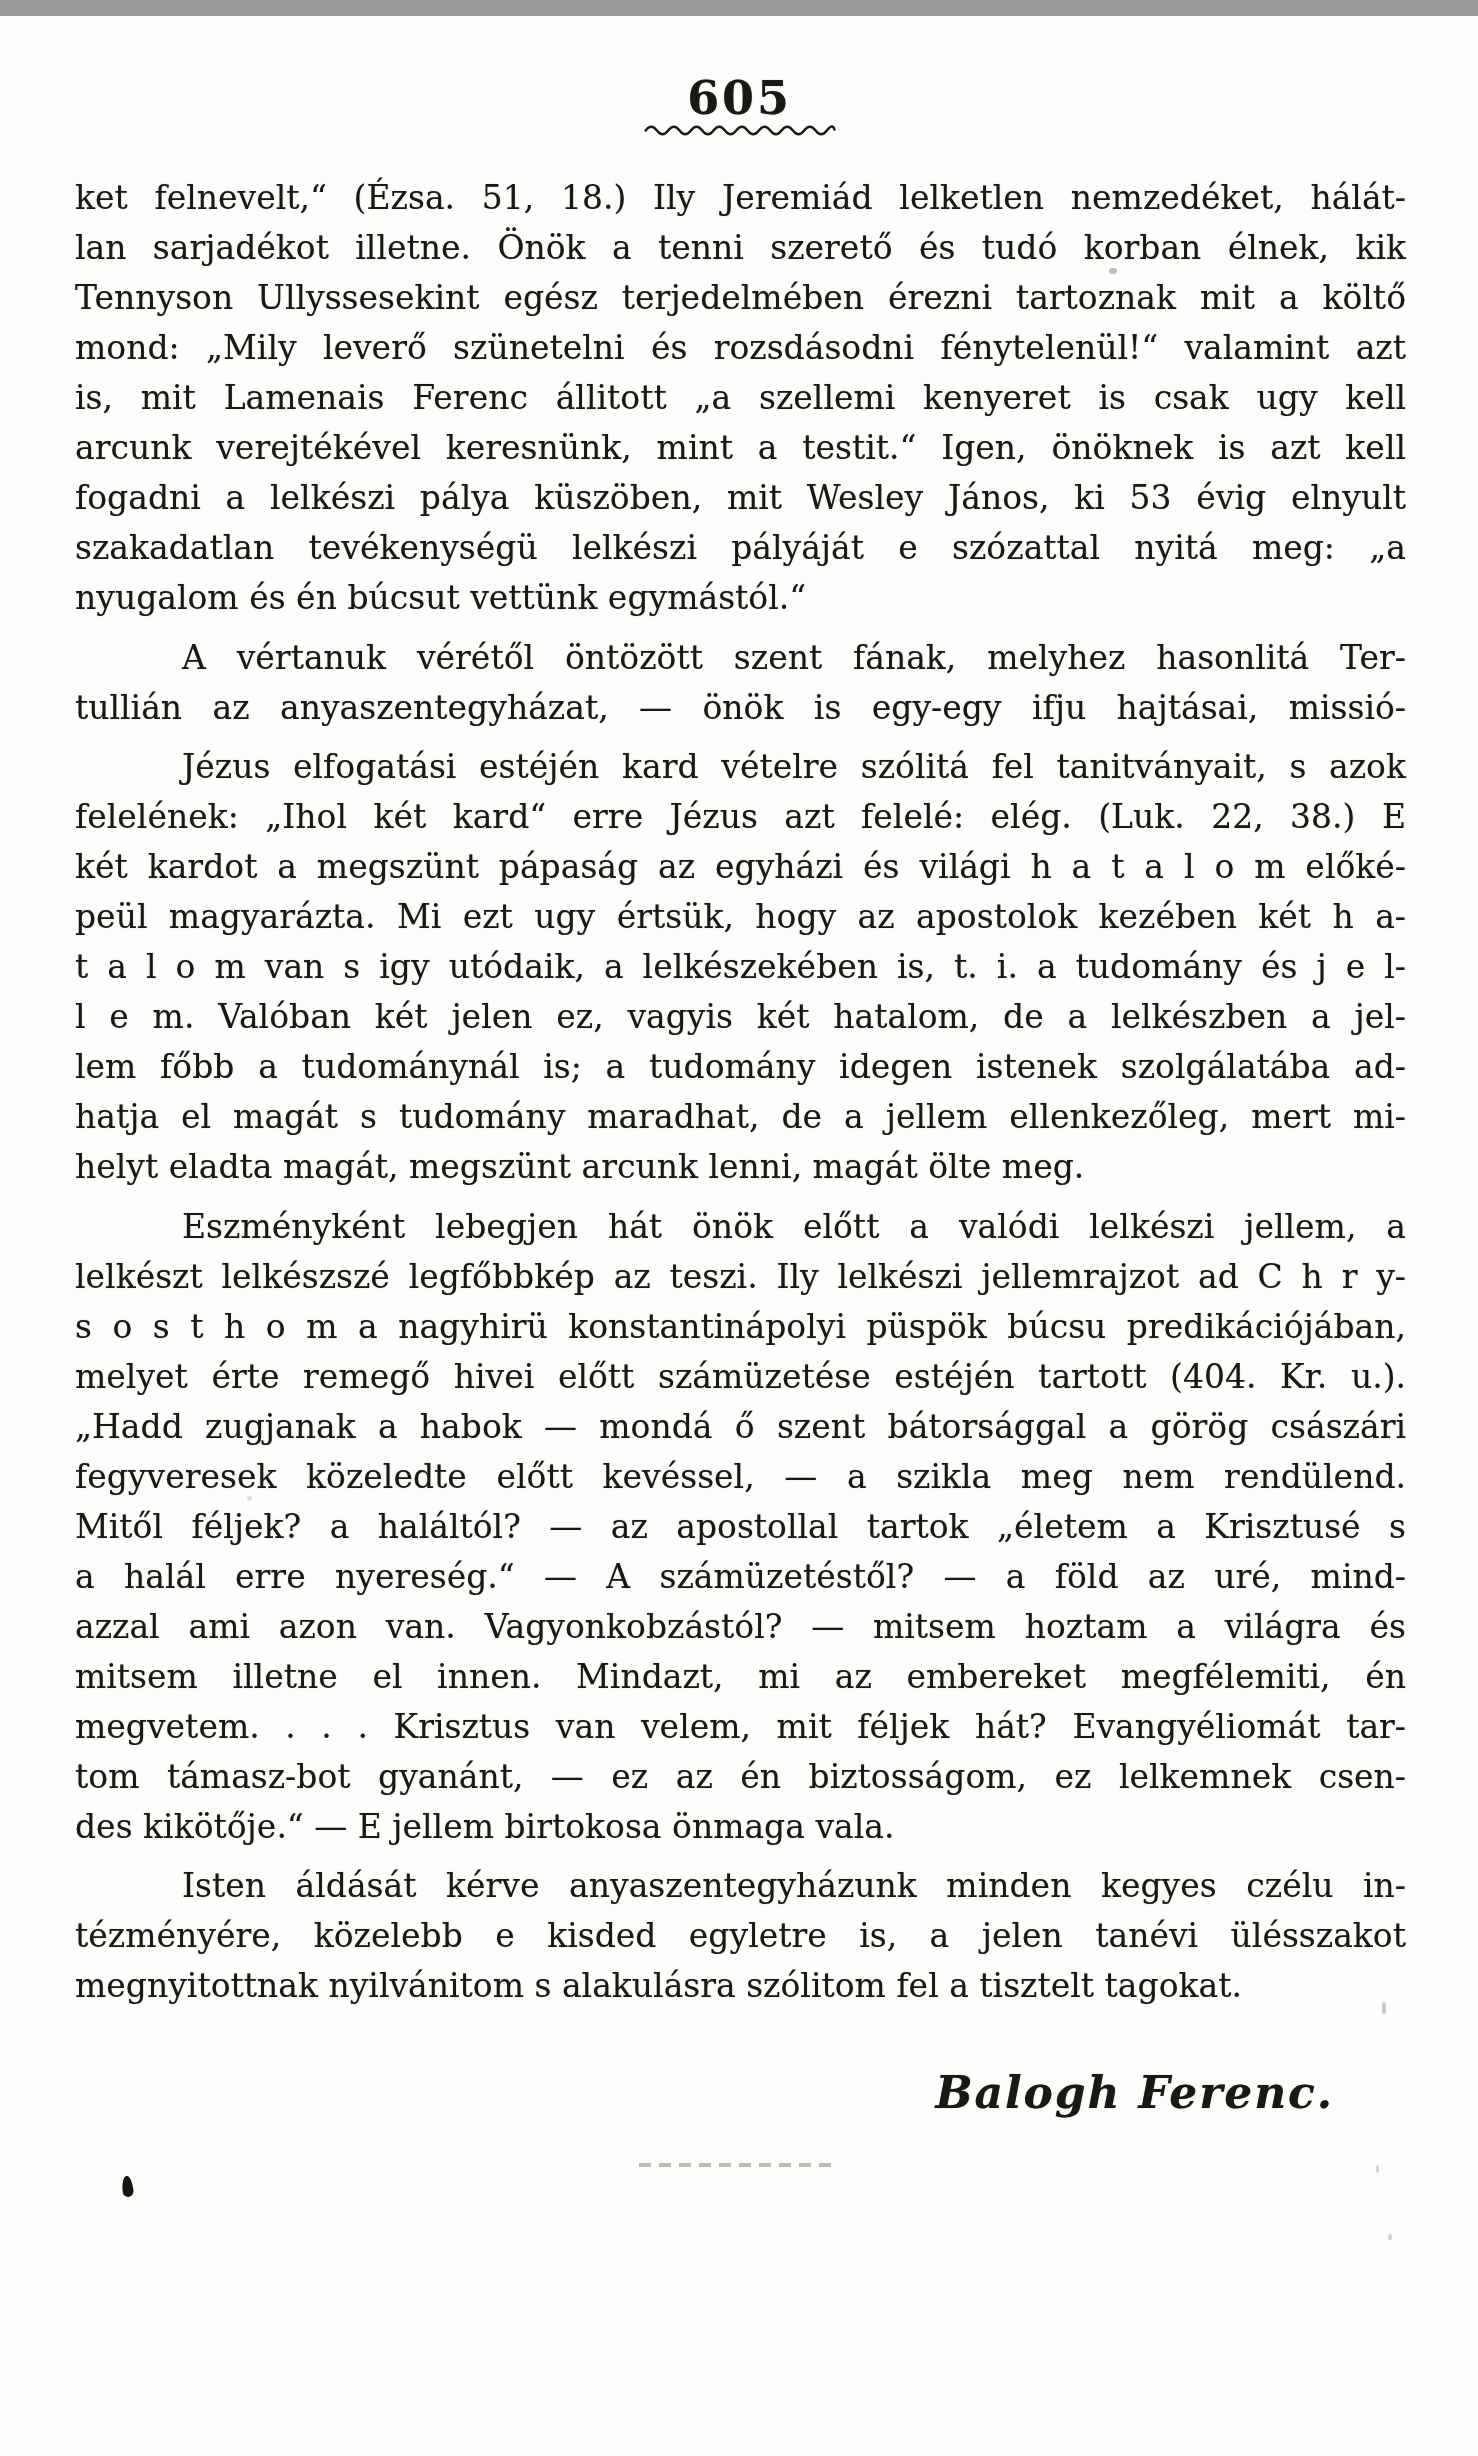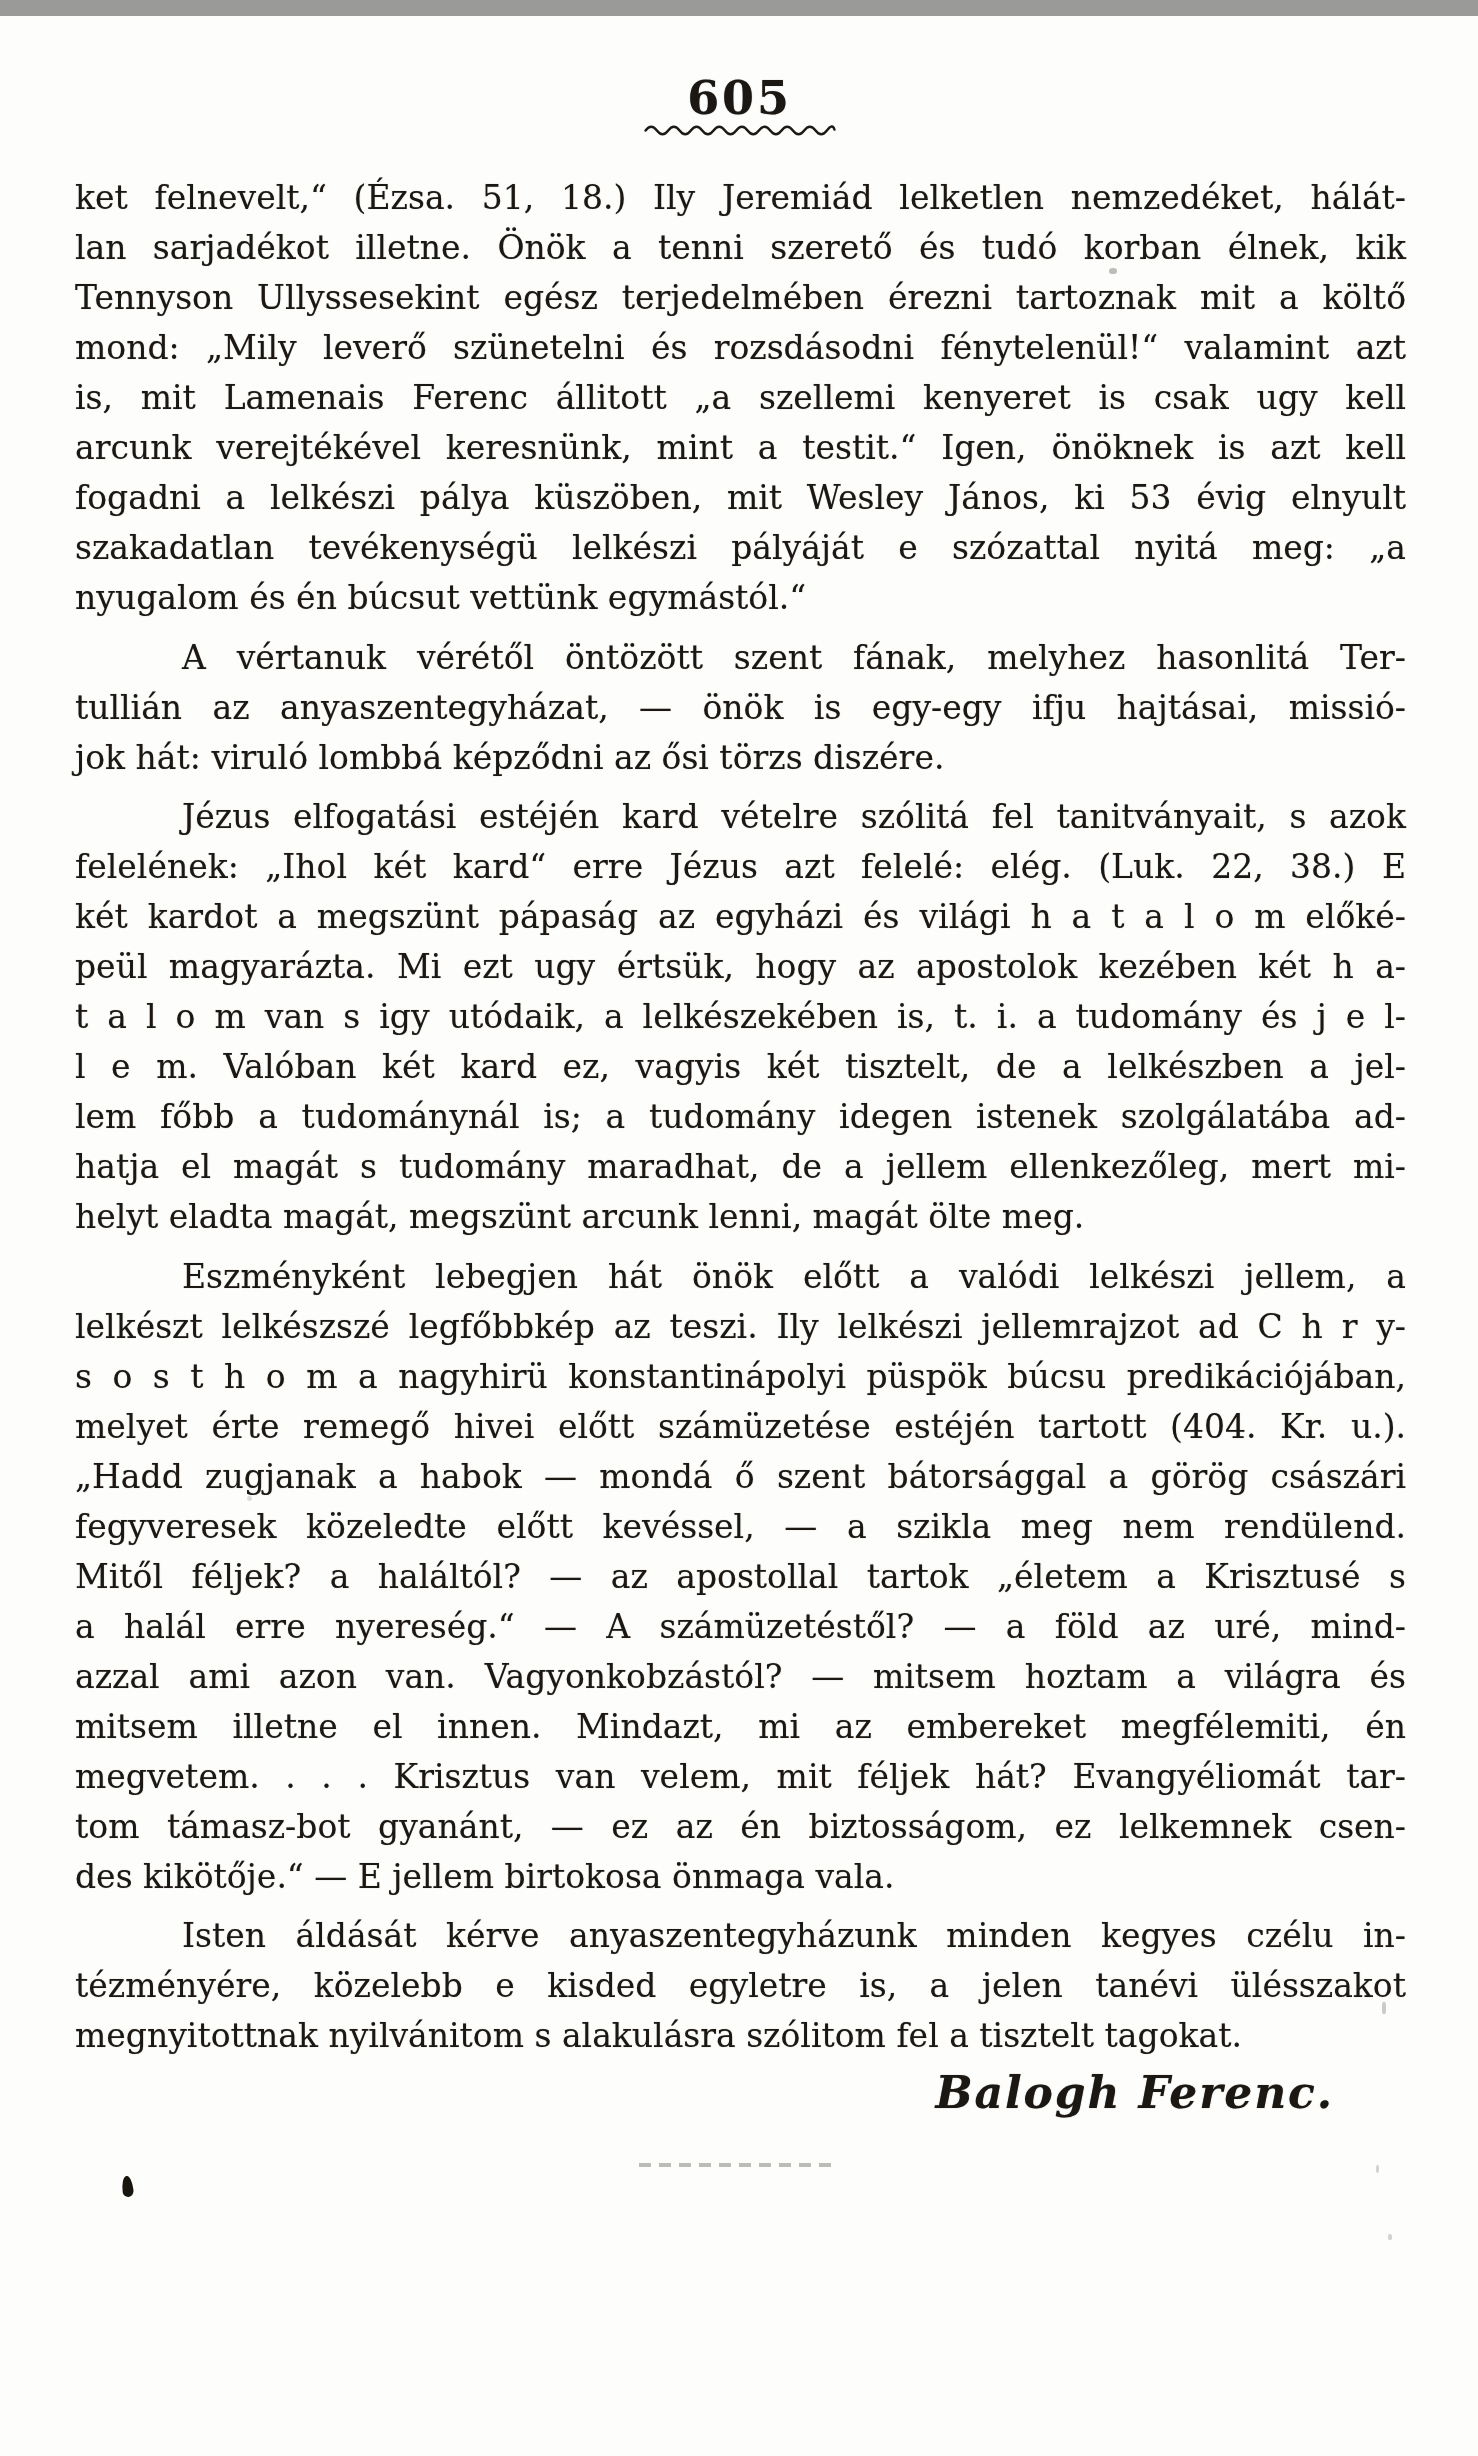--- a/index.html
+++ b/index.html
@@ -126,29 +126,28 @@
         <div class="tline">mond: „Mily leverő szünetelni és rozsdásodni fénytelenül!“ valamint azt</div>
         <div class="tline">is, mit Lamenais Ferenc állitott „a szellemi kenyeret is csak ugy kell</div>
         <div class="tline">arcunk verejtékével keresnünk, mint a testit.“ Igen, önöknek is azt kell</div>
         <div class="tline">fogadni a lelkészi pálya küszöben, mit Wesley János, ki 53 évig elnyult</div>
         <div class="tline">szakadatlan tevékenységü lelkészi pályáját e szózattal nyitá meg: „a</div>
         <div class="tline pend">nyugalom és én búcsut vettünk egymástól.“</div>
       </div>
       <div class="para indent">
         <div class="tline">A vértanuk vérétől öntözött szent fának, melyhez hasonlitá Ter-</div>
         <div class="tline">tullián az anyaszentegyházat, — önök is egy-egy ifju hajtásai, missió-</div>
-        <div class="tline pend">jok hát: viruló lombbá képződni az ősi törzs diszére.</div>
       </div>
       <div class="para indent">
         <div class="tline">Jézus elfogatási estéjén kard vételre szólitá fel tanitványait, s azok</div>
         <div class="tline">felelének: „Ihol két kard“ erre Jézus azt felelé: elég. (Luk. 22, 38.) E</div>
         <div class="tline">két kardot a megszünt pápaság az egyházi és világi h a t a l o m előké-</div>
         <div class="tline">peül magyarázta. Mi ezt ugy értsük, hogy az apostolok kezében két h a-</div>
         <div class="tline">t a l o m van s igy utódaik, a lelkészekében is, t. i. a tudomány és j e l-</div>
-        <div class="tline">l e m. Valóban két kard ez, vagyis két tisztelt, de a lelkészben a jel-</div>
+        <div class="tline">l e m. Valóban két jelen ez, vagyis két hatalom, de a lelkészben a jel-</div>
         <div class="tline">lem főbb a tudománynál is; a tudomány idegen istenek szolgálatába ad-</div>
         <div class="tline">hatja el magát s tudomány maradhat, de a jellem ellenkezőleg, mert mi-</div>
         <div class="tline pend">helyt eladta magát, megszünt arcunk lenni, magát ölte meg.</div>
       </div>
       <div class="para indent">
         <div class="tline">Eszményként lebegjen hát önök előtt a valódi lelkészi jellem, a</div>
         <div class="tline">lelkészt lelkészszé legfőbbkép az teszi. Ily lelkészi jellemrajzot ad C h r y-</div>
         <div class="tline">s o s t h o m a nagyhirü konstantinápolyi püspök búcsu predikációjában,</div>
         <div class="tline">melyet érte remegő hivei előtt számüzetése estéjén tartott (404. Kr. u.).</div>
         <div class="tline">„Hadd zugjanak a habok — mondá ő szent bátorsággal a görög császári</div>

